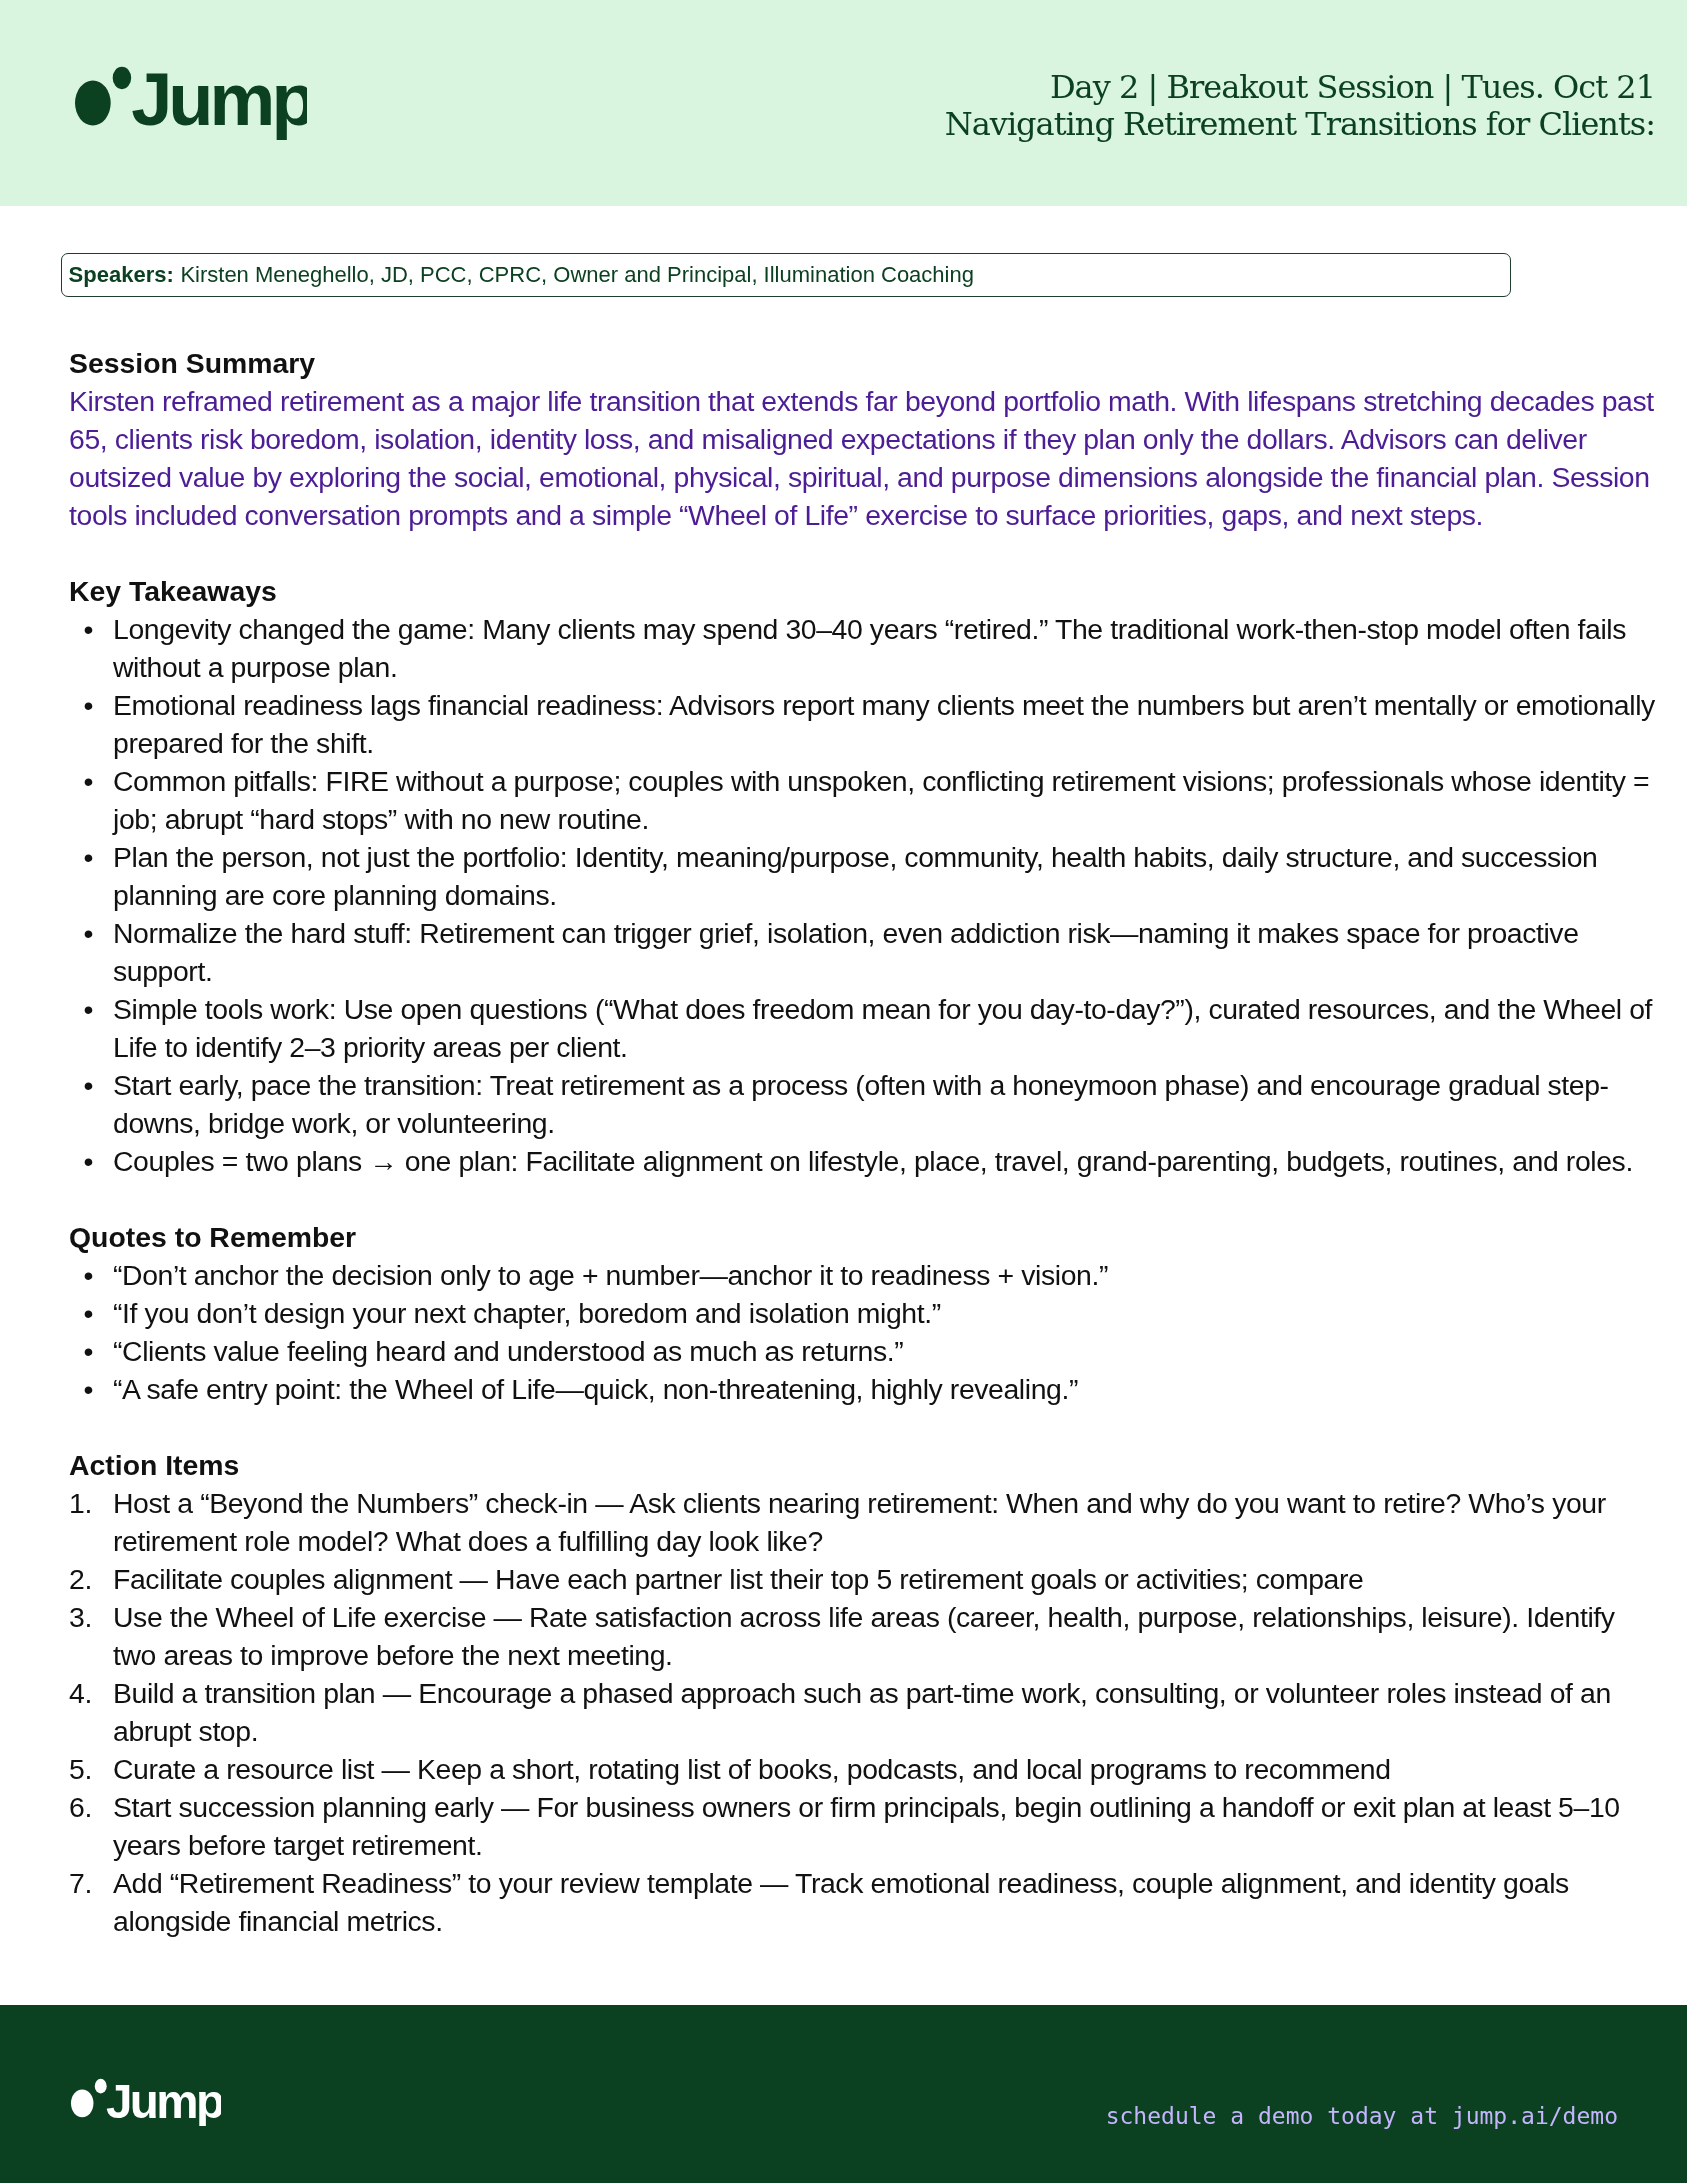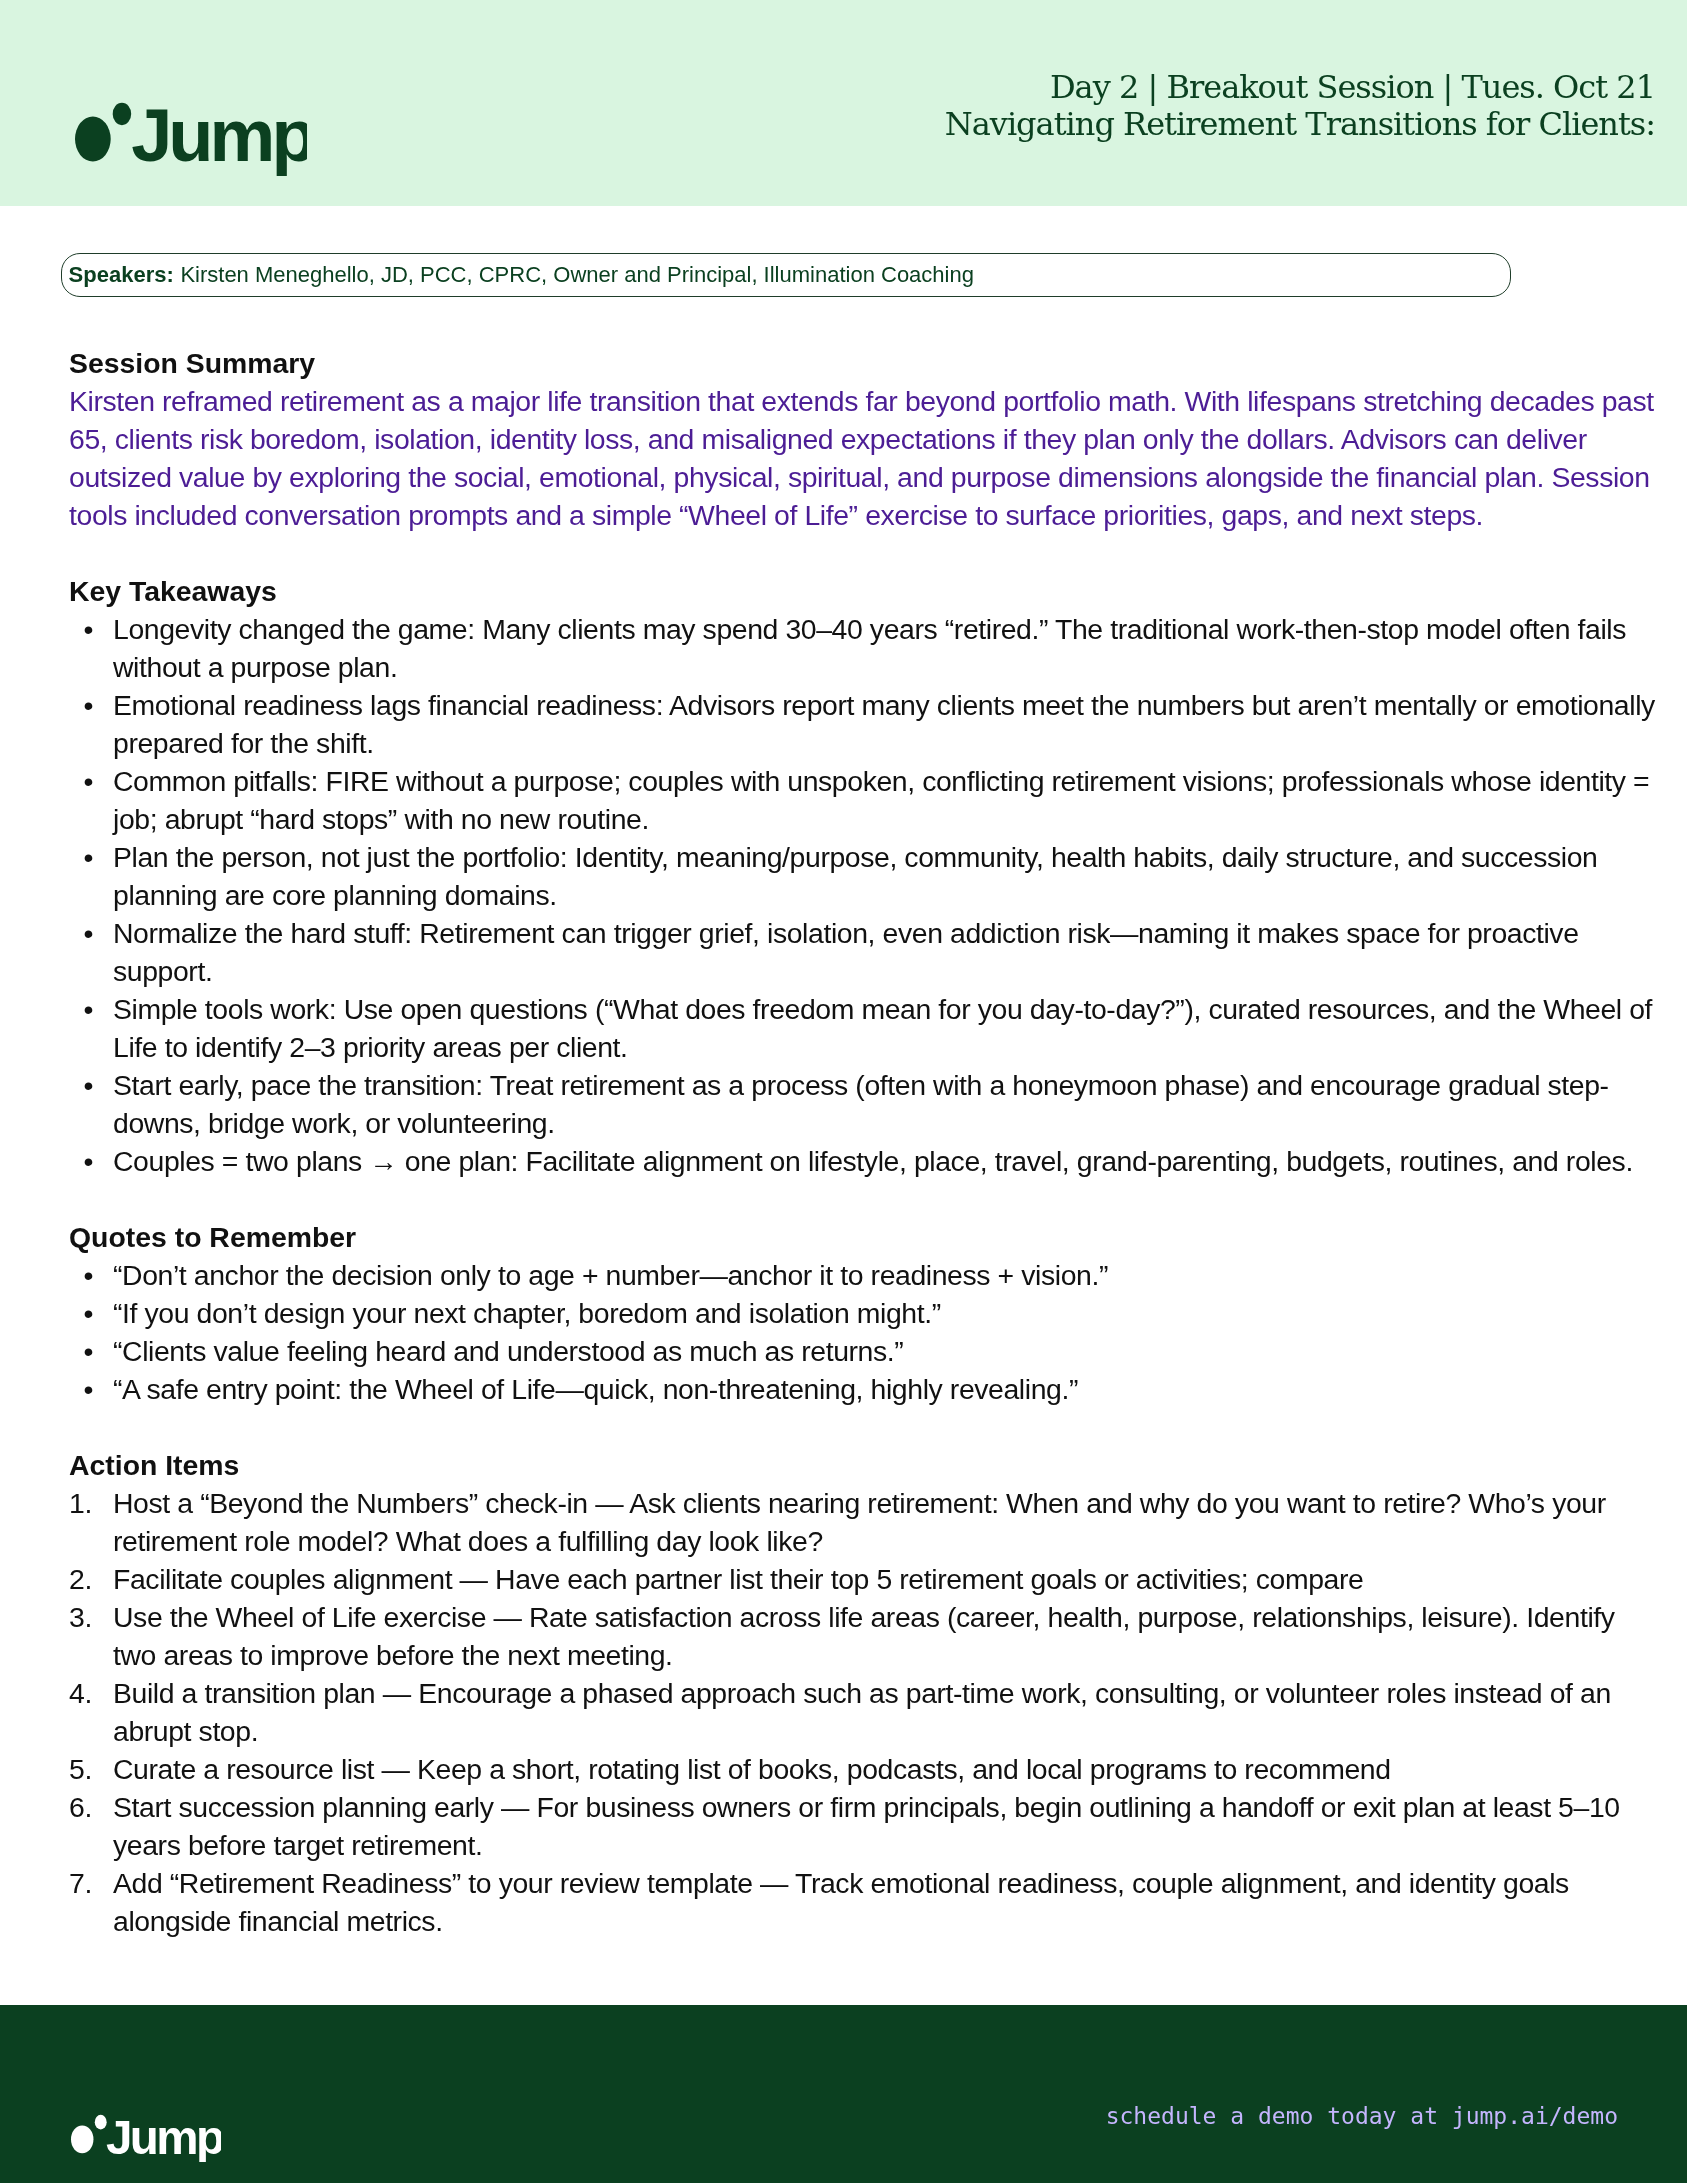--- a/index.html
+++ b/index.html
@@ -15,21 +15,20 @@
     .header {
       position: absolute;
       left: 0; top: 0;
       width: 1687px; height: 206px;
       background: #d9f5e0;
     }
     .logo {
       position: absolute;
       display: flex;
       align-items: flex-end;
-      margin-top: 36px;
     }
     .logo-header { left: 69px; top: 66px; }
     .logo svg { display: block; }
     .header-title {
       position: absolute;
       right: 32px;
       top: 69px;
       text-align: right;
       font-family: "DejaVu Serif", serif;
       color: #0b4020;
@@ -37,21 +36,21 @@
       line-height: 37px;
       letter-spacing: -1px;
     }
     .header-title div { white-space: nowrap; }
 
     .speakers-box {
       position: absolute;
       left: 61px; top: 253px;
       width: 1450px; height: 44px;
       border: 1.3px solid #1f3d2a;
-      border-radius: 19px;
+      border-radius: 7px;
       box-sizing: border-box;
       display: flex;
       align-items: center;
       padding-left: 6.6px;
       font-size: 22px;
       color: #0b4020;
       white-space: nowrap;
     }
     .speakers-label { font-weight: bold; margin-right: 6.6px; }
 

